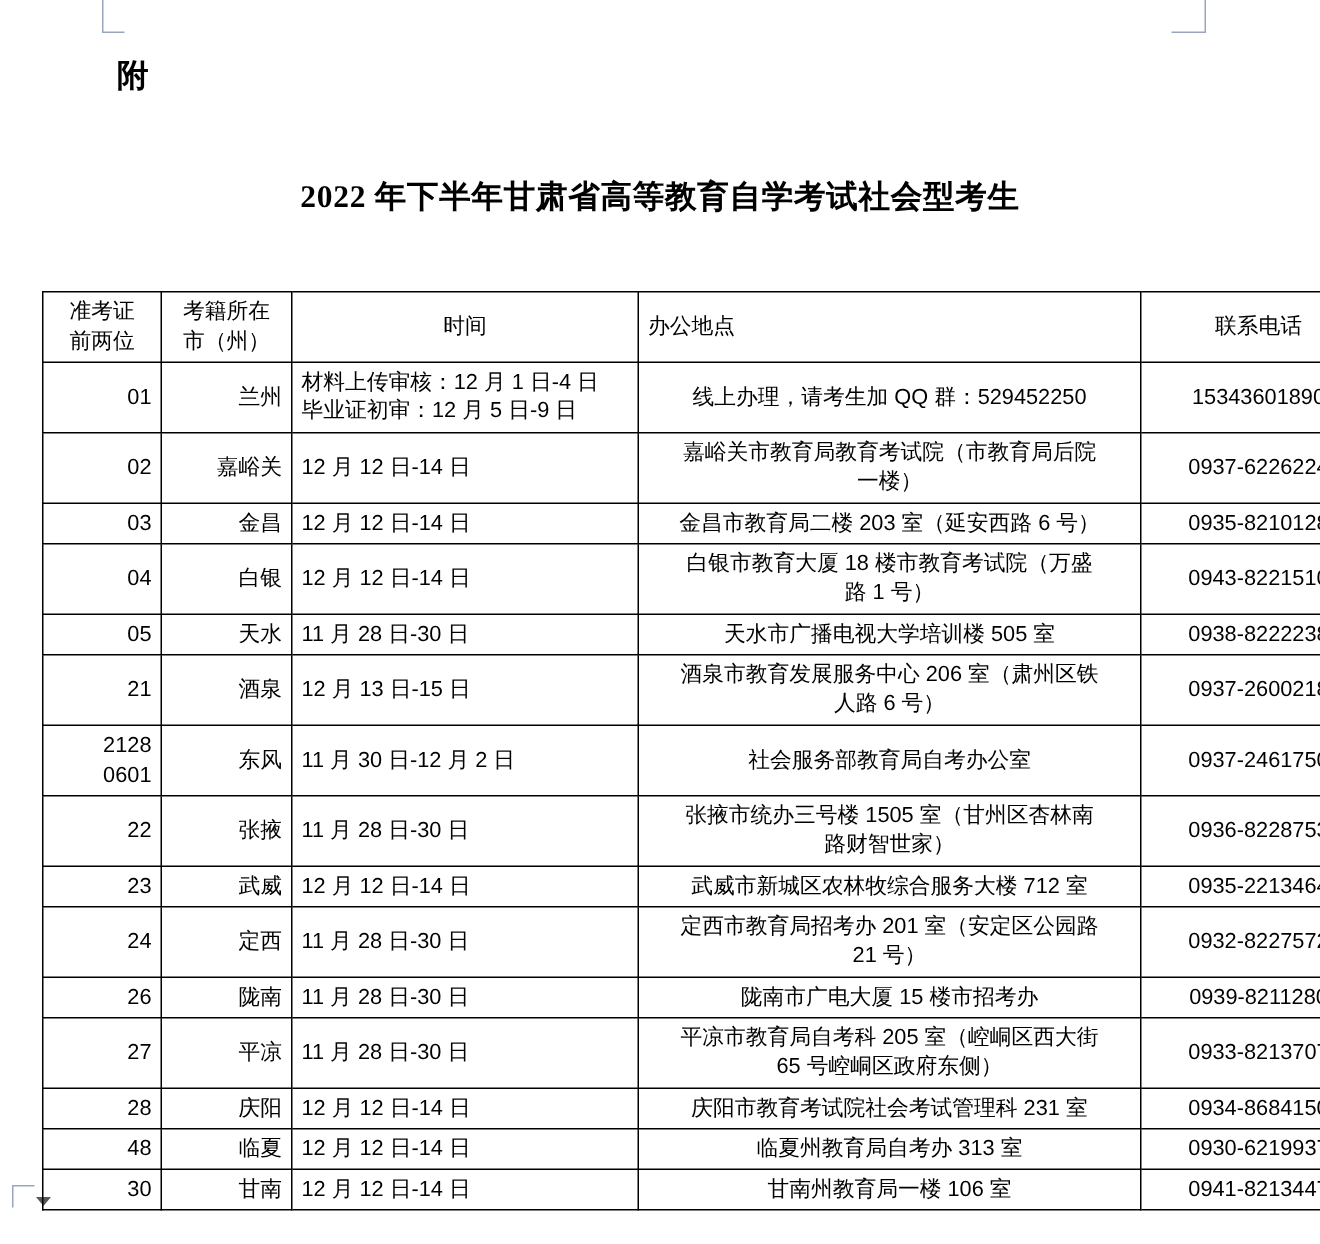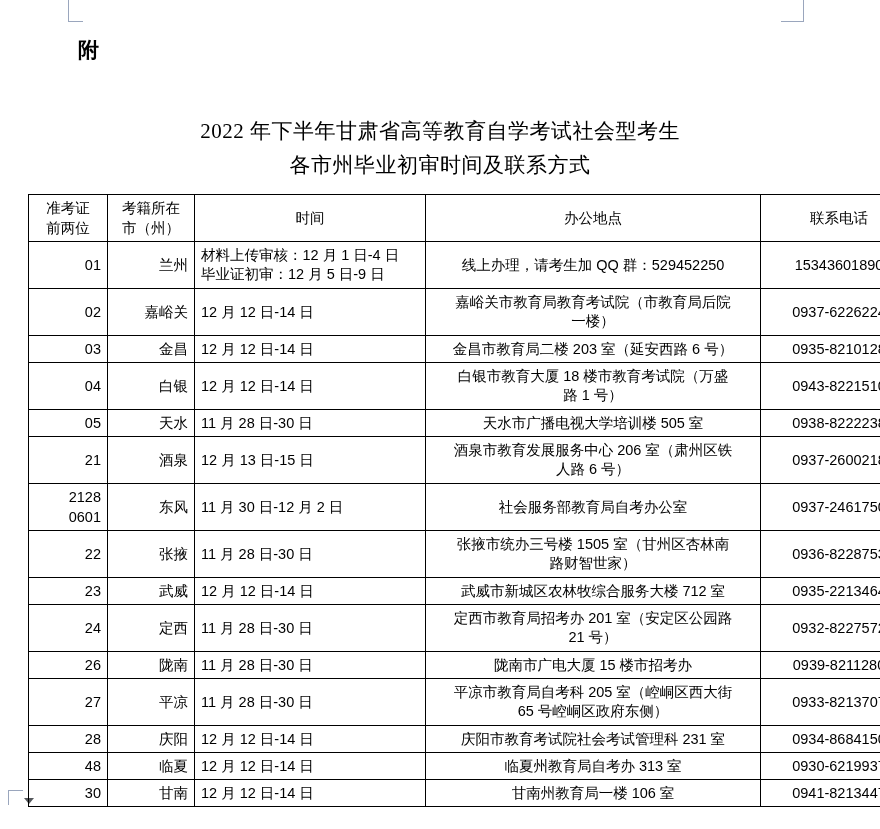--- a/index.html
+++ b/index.html
@@ -67,21 +67,21 @@
 
   .title-block {
     position: absolute;
     left: 0;
     top: 114px;
     width: 880px;
     text-align: center;
   }
   .title-line {
     font-size: 21px;
-    font-weight: normal;
+    font-weight: bold;
     line-height: 34px;
     letter-spacing: 0.5px;
     font-family: "Liberation Serif", "DejaVu Serif", serif;
   }
 
   table.doc-table {
     position: absolute;
     left: 28px;
     top: 194px;
     width: 824px;
@@ -118,36 +118,35 @@
 
   <div class="mark mark-tl"></div>
   <div class="mark mark-tr"></div>
   <div class="mark mark-bl"></div>
   <div class="scroll-arrow"></div>
 
   <div class="attach-label">附</div>
 
   <div class="title-block">
     <div class="title-line">2022 年下半年甘肃省高等教育自学考试社会型考生</div>
-    <div class="title-line">各市州毕业初审时间及联系方式</div>
   </div>
 
   <table class="doc-table">
     <thead>
       <tr>
         <th class="c-code">
           <div>准考证</div>
           <div>前两位</div>
         </th>
         <th class="c-city">
           <div>考籍所在</div>
           <div>市（州）</div>
         </th>
         <th class="c-time">时间</th>
-        <th class="c-place" style="text-align:center">办公地点</th>
+        <th class="c-place" style="text-align:left">办公地点</th>
         <th class="c-phone">联系电话</th>
       </tr>
     </thead>
     <tbody id="table-body">
         <tr class="row-tall">
           <td class="c-code">
             <div>01</div>
           </td>
           <td class="c-city">兰州</td>
           <td class="c-time">

